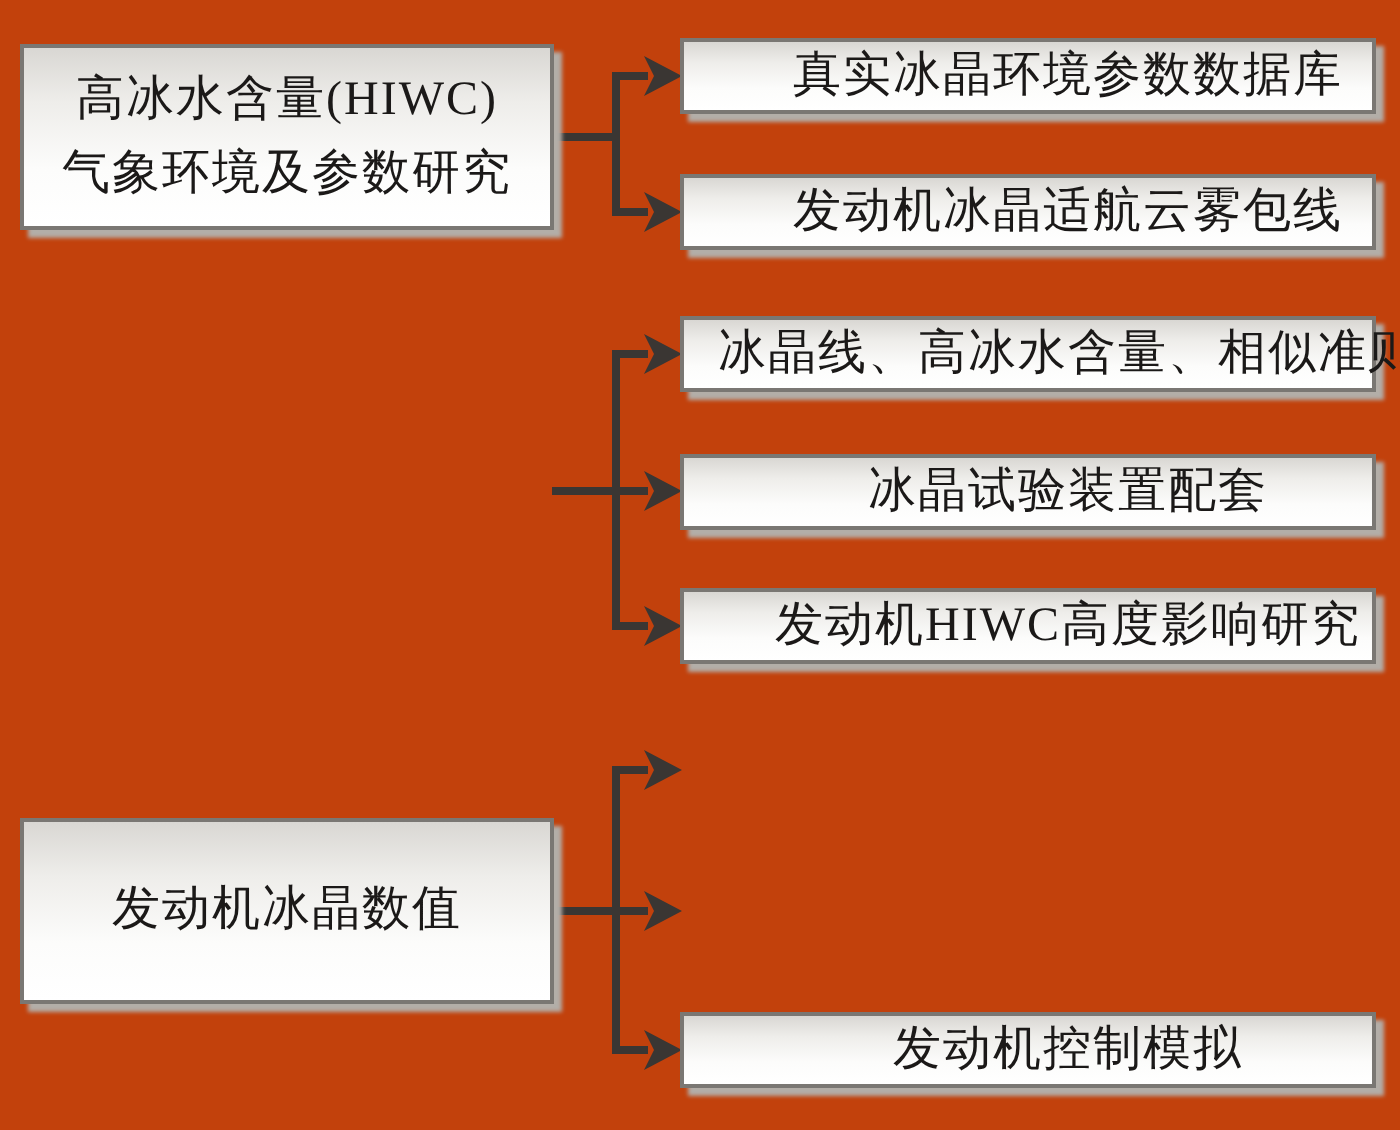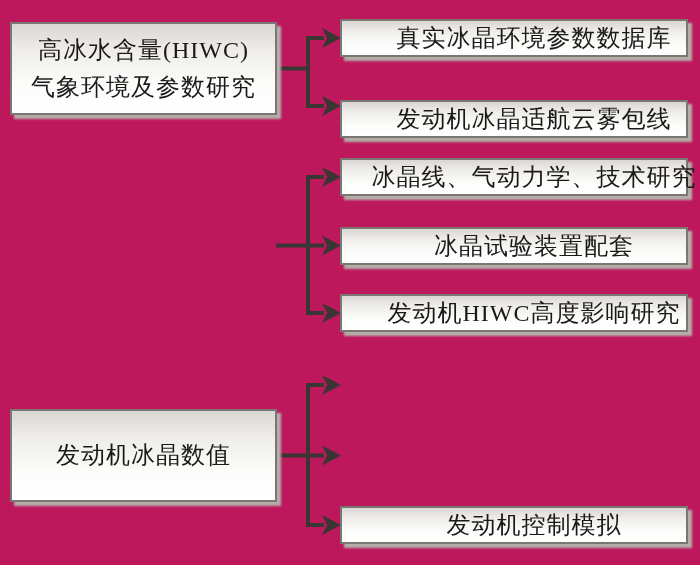--- a/index.html
+++ b/index.html
@@ -1,20 +1,20 @@
 <!DOCTYPE html>
 <html><head>
 <meta charset="utf-8">
 <style>
   html, body { margin: 0; padding: 0; background: #ffffff; }
   .canvas {
     position: relative;
     width: 700px;
     height: 565px;
-    background: #be185d;
+    background: #c2410c;
     overflow: hidden;
     font-family: "Liberation Serif", "DejaVu Serif", serif;
   }
   .connectors {
     position: absolute;
     left: 0; top: 0;
     width: 700px; height: 565px;
   }
   .box {
     position: absolute;
@@ -77,24 +77,24 @@
   </svg>
 
   <div class="box src" style="top:22px">
     <div class="lbl">
       <span class="line">高冰水含量(HIWC)</span>
       <span class="line">气象环境及参数研究</span>
     </div>
   </div>
 
   <div class="box tgt" style="top:19px">真实冰晶环境参数数据库</div>
-  <div class="box tgt" style="top:100px">发动机冰晶适航云雾包线</div>
+  <div class="box tgt" style="top:87px">发动机冰晶适航云雾包线</div>
 
 
-  <div class="box tgt" style="top:158px">冰晶线、气动力学、技术研究</div>
+  <div class="box tgt" style="top:158px">冰晶线、高冰水含量、相似准则</div>
   <div class="box tgt" style="top:294px">发动机HIWC高度影响研究</div>
   <div class="box tgt" style="top:226.5px">冰晶试验装置配套</div>
 
   <div class="box src" style="top:409px">
     <div class="lbl">
       <span class="line">发动机冰晶数值</span>
     </div>
   </div>
 
   <div class="box tgt" style="top:506px">发动机控制模拟</div>

